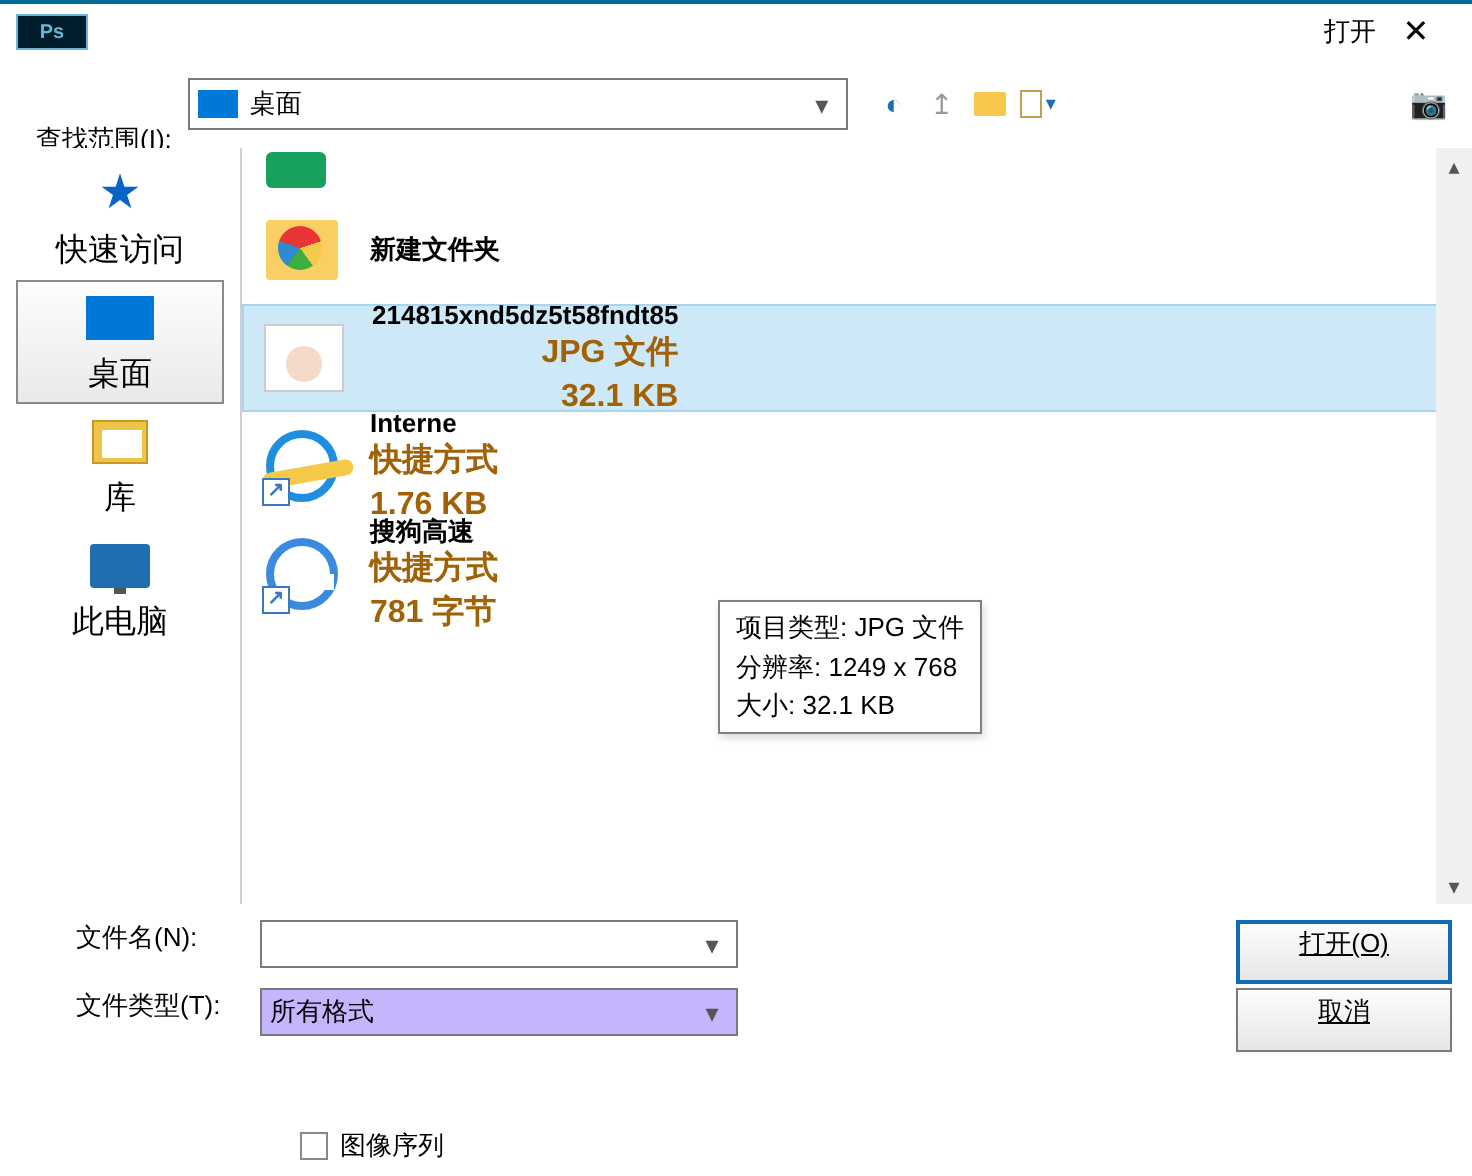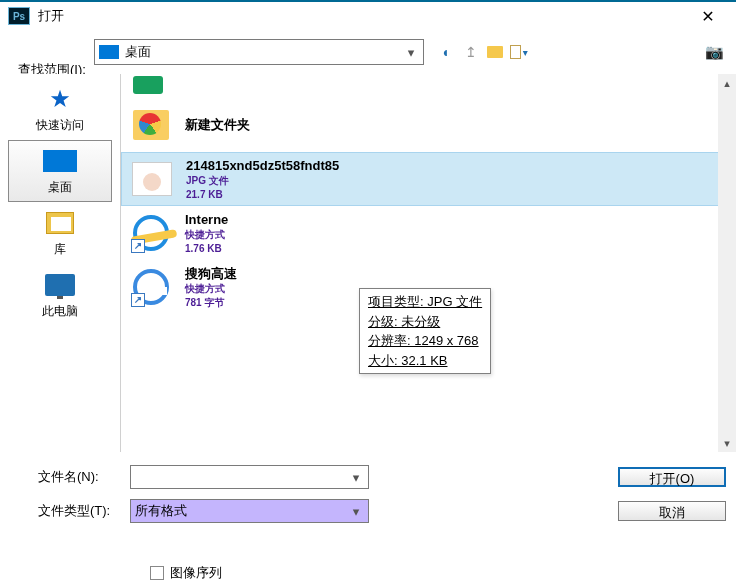--- a/index.html
+++ b/index.html
@@ -1,20 +1,20 @@
 <!DOCTYPE html>
 <html><head>
 <meta charset="utf-8">
 <style>
 * { box-sizing: border-box; margin: 0; padding: 0; font-family: "Microsoft YaHei", "SimSun", sans-serif; font-size: 13px; }
 body { background: #fff; width: 736px; height: 588px; overflow: hidden; }
 
 .titlebar { height: 30px; background: #fff; border-top: 2px solid #006994; display: flex; align-items: center; padding: 0 8px; }
-.titlebar .ps-icon { width: 22px; height: 18px; background: #001d2b; border: 1px solid #6bb5d8; display: flex; align-items: center; justify-content: center; color: #6bb5d8; font-size: 10px; font-weight: bold; margin-right: 8px; }
-.titlebar .title { flex: 1; }
+.titlebar .ps-icon { width: 36px; height: 18px; background: #001d2b; border: 1px solid #6bb5d8; display: flex; align-items: center; justify-content: center; color: #6bb5d8; font-size: 10px; font-weight: bold; margin-right: 8px; }
+.titlebar .title { flex: 1; text-align: right; }
 .titlebar .close { width: 40px; text-align: center; font-size: 16px; cursor: pointer; }
 
 .toolbar { height: 44px; display: flex; align-items: center; padding: 0 8px; gap: 8px; }
 .toolbar .label { margin-left: 10px; margin-top: 36px; }
 .look-in { flex: 0 0 330px; height: 26px; border: 1px solid #7a7a7a; display: flex; align-items: center; padding: 0 4px; background: #fff; }
 .look-in .desk-icon { width: 20px; height: 14px; background: #0078d7; margin-right: 6px; }
 .look-in .txt { flex: 1; }
 .look-in .dd { width: 16px; text-align: center; color: #555; }
 .nav-icons { display: flex; gap: 6px; margin-left: 6px; align-items: center; }
 .nav-icons .ico { width: 18px; height: 18px; display: flex; align-items: center; justify-content: center; font-size: 14px; }
@@ -25,67 +25,67 @@
 .view-menu .v { background:#fff; border:1px solid #c0a050; width:16px; height:14px; }
 .view-menu .dd { color:#1f6fb0; font-size:10px; margin-left:2px; }
 .pin { margin-left: auto; color:#d4a017; font-size:15px; margin-right:4px; }
 
 .main { display: flex; height: 378px; border-top: 0px solid #ccc; }
 
 .sidebar { width: 120px; background: #fff; display: flex; flex-direction: column; align-items: center; padding-top: 4px; }
 .place { width: 104px; height: 62px; display: flex; flex-direction: column; align-items: center; justify-content: center; gap: 4px; border: 1px solid transparent; }
 .place.selected { border: 1px solid #8a8a8a; background: linear-gradient(#fdfdfd,#e9e9e9); }
 .place .picn { width: 34px; height: 28px; display:flex; align-items:center; justify-content:center; }
-.place .plabel { font-size: 12px; }
+.place .plabel { font-size: 16px; }
 
 .quick-star { color:#0a63c7; font-size:24px; }
 .desk-rect { width:34px; height:22px; background:#0078d7; }
 .lib-icon { width:28px; height:22px; background:#edc54a; border:1px solid #c99a1d; position:relative; }
 .lib-icon::after { content:""; position:absolute; left:4px; top:4px; width:20px; height:14px; background:#fff; }
 .pc-icon { width:30px; height:22px; background:#1f6fb0; border-radius:2px; position:relative;}
 .pc-icon::after{content:"";position:absolute;left:12px;top:22px;width:6px;height:3px;background:#555;}
 .net-icon { width:26px; height:26px; border-radius:50%; background:radial-gradient(circle at 35% 35%, #7fd4ff, #0a63c7); }
 
 .filelist { flex: 1; border-left: 1px solid #d0d0d0; position: relative; overflow: hidden; }
 .filelist-inner { padding: 4px 0; font-weight: bold; }
 .item { display: flex; align-items: center; height: 54px; padding: 4px 10px; gap: 14px; }
-.item.selected { background: #cde8f6; border: 1px solid #a9d4ee; }
+.item.selected { background: #cde8f6; border: 1px solid #a9d4ee; text-align: right; }
 .item .thumb { width: 40px; height: 40px; display:flex; align-items:center; justify-content:center; flex-shrink:0; }
 .item .meta { display:flex; flex-direction:column; line-height:1.35; }
 .item .name { color:#000; }
-.item .sub { color:#4c1d95; font-size:10px; }
+.item .sub { color:#a16207; font-size:16px; }
 
 .folder-thumb { width:36px; height:30px; background:#f9ce62; border-radius:2px; position:relative; }
 .folder-thumb::before{content:"";position:absolute;top:-5px;left:0;width:14px;height:5px;background:#f9ce62;border-radius:2px 2px 0 0;}
 .folder-special { width:36px; height:30px; background:#f9ce62; border-radius:2px; position:relative;}
 .folder-special .disc{ position:absolute; left:6px; top:3px; width:22px; height:22px; border-radius:50%; background:conic-gradient(#e83434 0 72deg,#f7c948 0 144deg,#3fae3f 0 216deg,#2f8ad0 0 288deg,#e83434 0);}
 .jpg-thumb { width:40px; height:34px; background:#fff; border:1px solid #ccc; display:flex; align-items:flex-end; justify-content:center; }
 .jpg-thumb .face{ width:18px; height:18px; border-radius:50%; background:#f4d8c8; margin-bottom:4px; }
 .ie-thumb { width:36px; height:36px; border-radius:50%; border:4px solid #1f8de0; position:relative; }
 .ie-thumb .swoosh{position:absolute; left:-6px; top:14px; width:46px; height:8px; background:#f7c948; border-radius:8px; transform:rotate(-10deg);}
 .shortcut-badge{position:absolute; left:0; bottom:0; width:14px; height:14px; background:#fff; border:1px solid #3a78c0; color:#3a78c0; font-size:10px; line-height:12px; text-align:center;}
 .browser-thumb{ width:36px; height:36px; border-radius:50%; background:#fff; border:4px solid #3a8ae0; position:relative;}
 .browser-thumb .cut{position:absolute; right:-2px; top:14px; width:20px; height:8px; background:#fff;}
 
 .green-icon-top { position:absolute; top:2px; left:12px; width:30px; height:18px; background:#18a05e; border-radius:3px;}
 
 .scroll { position:absolute; right:0; top:0; width:18px; height:100%; background:#f0f0f0; display:flex; flex-direction:column; align-items:center; }
 .scroll .up, .scroll .down { height:18px; width:100%; display:flex; align-items:center; justify-content:center; color:#555; font-size:11px;}
 .scroll .track{ flex:1; width:100%; }
 
-.tooltip { position:absolute; left:238px; top:214px; background:#fff; border:1px solid #808080; padding:3px 8px; font-size:12px; line-height:1.5; box-shadow: 1px 2px 4px rgba(0,0,0,0.15); text-decoration: underline; }
+.tooltip { position:absolute; left:238px; top:226px; background:#fff; border:1px solid #808080; padding:3px 8px; font-size:12px; line-height:1.5; box-shadow: 1px 2px 4px rgba(0,0,0,0.15); }
 
 .bottom { padding: 8px 10px 0 10px; }
-.row { display:flex; align-items:center; height:34px; gap:10px; }
+.row { display:flex; height:34px; gap:10px; }
 .row .lbl { width:110px; text-align:left; padding-left:28px; }
 .combo { flex:1; max-width:318px; height:24px; border:1px solid #7a7a7a; background:#fff; display:flex; align-items:center; padding:0 4px; }
 .combo .txt { flex:1; }
 .combo .dd { width:16px; text-align:center; color:#555; }
 .combo.grey { background:#c4b5fd; }
-.btn { width:108px; height:20px; border:1px solid #7a7a7a; background:linear-gradient(#fdfdfd,#e6e6e6); text-align:center; line-height:22px; cursor:pointer; }
+.btn { width:108px; height:32px; border:1px solid #7a7a7a; background:linear-gradient(#fdfdfd,#e6e6e6); text-align:center; line-height:22px; cursor:pointer;text-decoration:underline; }
 .btn.primary { border:2px solid #0f6db5; line-height:20px; }
 .spacer { flex:1; }
 
 .checkbox-row { margin-top: 36px; padding-left: 140px; display:flex; align-items:center; gap:6px; }
 .checkbox-row .cb { width:14px; height:14px; border:1px solid #888; background:#fff; }
 </style>
 </head>
 <body>
 
 <div class="titlebar">
@@ -158,21 +158,21 @@
       </div>
       <div class="item selected">
         <div class="thumb">
             <div class="jpg-thumb">
               <div class="face"></div>
             </div>
           </div>
         <div class="meta">
           <span class="name">214815xnd5dz5t58fndt85</span>
           <span class="sub">JPG 文件</span>
-          <span class="sub">21.7 KB</span>
+          <span class="sub">32.1 KB</span>
         </div>
       </div>
       <div class="item">
         <div class="thumb" style="position:relative;">
             <div class="ie-thumb">
               <div class="swoosh"></div>
             </div>
             <div class="shortcut-badge">↗</div>
           </div>
         <div class="meta">
@@ -191,21 +191,20 @@
         <div class="meta">
           <span class="name">搜狗高速</span>
           <span class="sub">快捷方式</span>
           <span class="sub">781 字节</span>
         </div>
       </div>
     </div>
 
     <div class="tooltip">
       <div>项目类型: JPG 文件</div>
-      <div>分级: 未分级</div>
       <div>分辨率: 1249 x 768</div>
       <div>大小: 32.1 KB</div>
     </div>
 
     <div class="scroll">
       <div class="up">▴</div>
       <div class="track"></div>
       <div class="down">▾</div>
     </div>
   </div>

